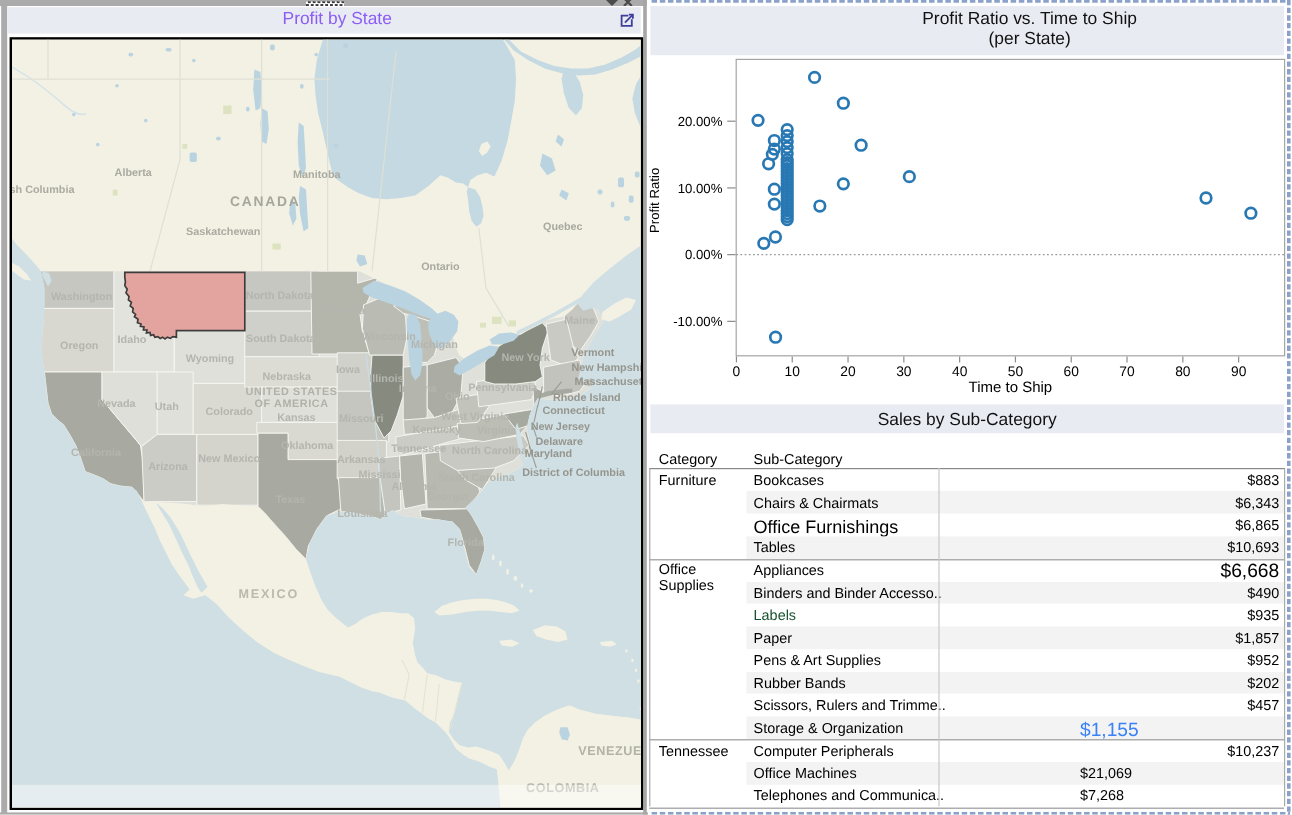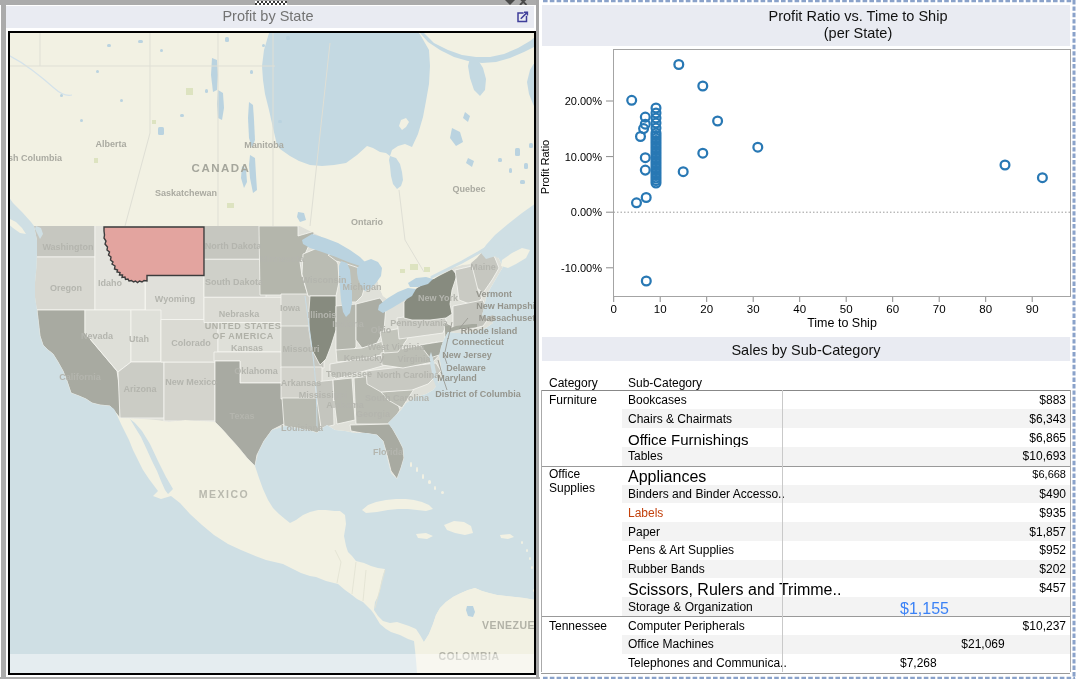--- a/index.html
+++ b/index.html
@@ -12,21 +12,21 @@
 <div class="abs" style="left:536px;top:0;width:3px;height:679px;background:#a6a6a6"></div>
 
 <div class="abs" style="left:255px;top:0.5px;width:32px;height:4px;background:repeating-conic-gradient(#3a3a3a 0% 25%,#fff 0% 50%) 0 0/4px 4px"></div>
 
 <svg class="abs" style="left:500px;top:0" width="32" height="5" viewBox="0 0 32 5">
 <polygon points="5,0 15,0 10,5" fill="#4a4a4a"></polygon>
 <path d="M20,5 L26.5,-1.5 M20,-1.5 L26.5,5" stroke="#4a4a4a" stroke-width="1.8" fill="none"></path>
 </svg>
 
 <div class="abs" style="left:6px;top:6px;width:528px;height:22px;background:#e9ebf2"></div>
-<div class="abs" style="left:6px;top:8px;width:524px;height:18px;font-size:14.5px;color:#737373;text-align:center">Profit by State</div>
+<div class="abs" style="left:19px;top:8px;width:524px;height:18px;font-size:14.5px;color:#8b5cf6;text-align:center">Profit by State</div>
 
 <svg class="abs" style="left:515px;top:10px" width="15" height="15" viewBox="0 0 15 15">
 <path d="M8.6,3 H3 V11.5 H11.5 V6" fill="none" stroke="#3f3e9a" stroke-width="1.5"></path>
 <path d="M5.8,8.8 L12.2,2.4" stroke="#3f3e9a" stroke-width="1.5"></path>
 <path d="M9,2.2 H12.4 V5.6" fill="none" stroke="#3f3e9a" stroke-width="1.5"></path>
 </svg>
 
 <div class="abs" style="left:8px;top:31px;width:528px;height:644px;border:2px solid #000;box-sizing:border-box;background:#f2f1e3">
 <svg width="524" height="640" viewBox="0 0 524 640" style="display:block">
 <rect x="0" y="0" width="524" height="640" fill="#f2f1e3"></rect>
@@ -355,45 +355,45 @@
 <div class="abs" style="left:628px;top:393.0px;font-size:12px;color:#000">Bookcases</div>
 <div class="abs" style="left:900px;top:393.0px;width:166px;text-align:right;font-size:12px;color:#000">$883</div>
 <div class="abs" style="left:622px;top:409.3px;width:448px;height:18.8px;background:#f3f3f3"></div>
 <div class="abs" style="left:628px;top:411.8px;font-size:12px;color:#000">Chairs &amp; Chairmats</div>
 <div class="abs" style="left:900px;top:411.8px;width:166px;text-align:right;font-size:12px;color:#000">$6,343</div>
 <div class="abs" style="left:628px;top:430.6px;font-size:15px;color:#000">Office Furnishings</div>
 <div class="abs" style="left:900px;top:430.6px;width:166px;text-align:right;font-size:12px;color:#000">$6,865</div>
 <div class="abs" style="left:622px;top:446.9px;width:448px;height:18.8px;background:#f3f3f3"></div>
 <div class="abs" style="left:628px;top:449.4px;font-size:12px;color:#000">Tables</div>
 <div class="abs" style="left:900px;top:449.4px;width:166px;text-align:right;font-size:12px;color:#000">$10,693</div>
-<div class="abs" style="left:628px;top:468.2px;font-size:16px;color:#000">Appliances</div>
-<div class="abs" style="left:900px;top:468.2px;width:166px;text-align:right;font-size:11px;color:#000">$6,668</div>
+<div class="abs" style="left:628px;top:468.2px;font-size:12px;color:#000">Appliances</div>
+<div class="abs" style="left:900px;top:468.2px;width:166px;text-align:right;font-size:16px;color:#000">$6,668</div>
 <div class="abs" style="left:622px;top:484.5px;width:448px;height:18.8px;background:#f3f3f3"></div>
 <div class="abs" style="left:628px;top:487.0px;font-size:12px;color:#000">Binders and Binder Accesso..</div>
 <div class="abs" style="left:900px;top:487.0px;width:166px;text-align:right;font-size:12px;color:#000">$490</div>
-<div class="abs" style="left:628px;top:505.8px;font-size:12px;color:#c2410c">Labels</div>
+<div class="abs" style="left:628px;top:505.8px;font-size:12px;color:#14532d">Labels</div>
 <div class="abs" style="left:900px;top:505.8px;width:166px;text-align:right;font-size:12px;color:#000">$935</div>
 <div class="abs" style="left:622px;top:522.1px;width:448px;height:18.8px;background:#f3f3f3"></div>
 <div class="abs" style="left:628px;top:524.6px;font-size:12px;color:#000">Paper</div>
 <div class="abs" style="left:900px;top:524.6px;width:166px;text-align:right;font-size:12px;color:#000">$1,857</div>
 <div class="abs" style="left:628px;top:543.4px;font-size:12px;color:#000">Pens &amp; Art Supplies</div>
 <div class="abs" style="left:900px;top:543.4px;width:166px;text-align:right;font-size:12px;color:#000">$952</div>
 <div class="abs" style="left:622px;top:559.7px;width:448px;height:18.8px;background:#f3f3f3"></div>
 <div class="abs" style="left:628px;top:562.2px;font-size:12px;color:#000">Rubber Bands</div>
 <div class="abs" style="left:900px;top:562.2px;width:166px;text-align:right;font-size:12px;color:#000">$202</div>
-<div class="abs" style="left:628px;top:581.0px;font-size:16px;color:#000">Scissors, Rulers and Trimme..</div>
+<div class="abs" style="left:628px;top:581.0px;font-size:12px;color:#000">Scissors, Rulers and Trimme..</div>
 <div class="abs" style="left:900px;top:581.0px;width:166px;text-align:right;font-size:12px;color:#000">$457</div>
 <div class="abs" style="left:622px;top:597.3px;width:448px;height:18.8px;background:#f3f3f3"></div>
 <div class="abs" style="left:628px;top:599.8px;font-size:12px;color:#000">Storage &amp; Organization</div>
 <div class="abs" style="left:900px;top:599.8px;width:166px;text-align:left;font-size:16px;color:#3b82f6">$1,155</div>
 <div class="abs" style="left:628px;top:618.6px;font-size:12px;color:#000">Computer Peripherals</div>
 <div class="abs" style="left:900px;top:618.6px;width:166px;text-align:right;font-size:12px;color:#000">$10,237</div>
 <div class="abs" style="left:622px;top:634.9px;width:448px;height:18.8px;background:#f3f3f3"></div>
 <div class="abs" style="left:628px;top:637.4px;font-size:12px;color:#000">Office Machines</div>
-<div class="abs" style="left:900px;top:637.4px;width:166px;text-align:center;font-size:12px;color:#000">$21,069</div>
+<div class="abs" style="left:900px;top:637.4px;width:166px;text-align:left;font-size:12px;color:#000">$21,069</div>
 <div class="abs" style="left:628px;top:656.2px;font-size:12px;color:#000">Telephones and Communica..</div>
 <div class="abs" style="left:900px;top:656.2px;width:166px;font-size:12px;color:#000">$7,268</div>
 <div class="abs" style="left:541px;top:465.7px;width:529px;height:1px;background:#999"></div>
 <div class="abs" style="left:541px;top:616.1px;width:529px;height:1px;background:#999"></div>
 <div class="abs" style="left:541px;top:672.5px;width:529px;height:1px;background:#999"></div>
 <div class="abs" style="left:541px;top:390px;width:1px;height:282.0px;background:#aaa"></div>
 <div class="abs" style="left:782px;top:390px;width:1px;height:282.0px;background:#c9c9c9"></div>
 <div class="abs" style="left:1070px;top:390px;width:1px;height:282.0px;background:#aaa"></div>
 <div class="abs" style="left:549px;top:393px;font-size:12px;color:#000">Furniture</div>
 <div class="abs" style="left:549px;top:468.2px;font-size:12px;color:#000;line-height:13.5px">Office<br>Supplies</div>

